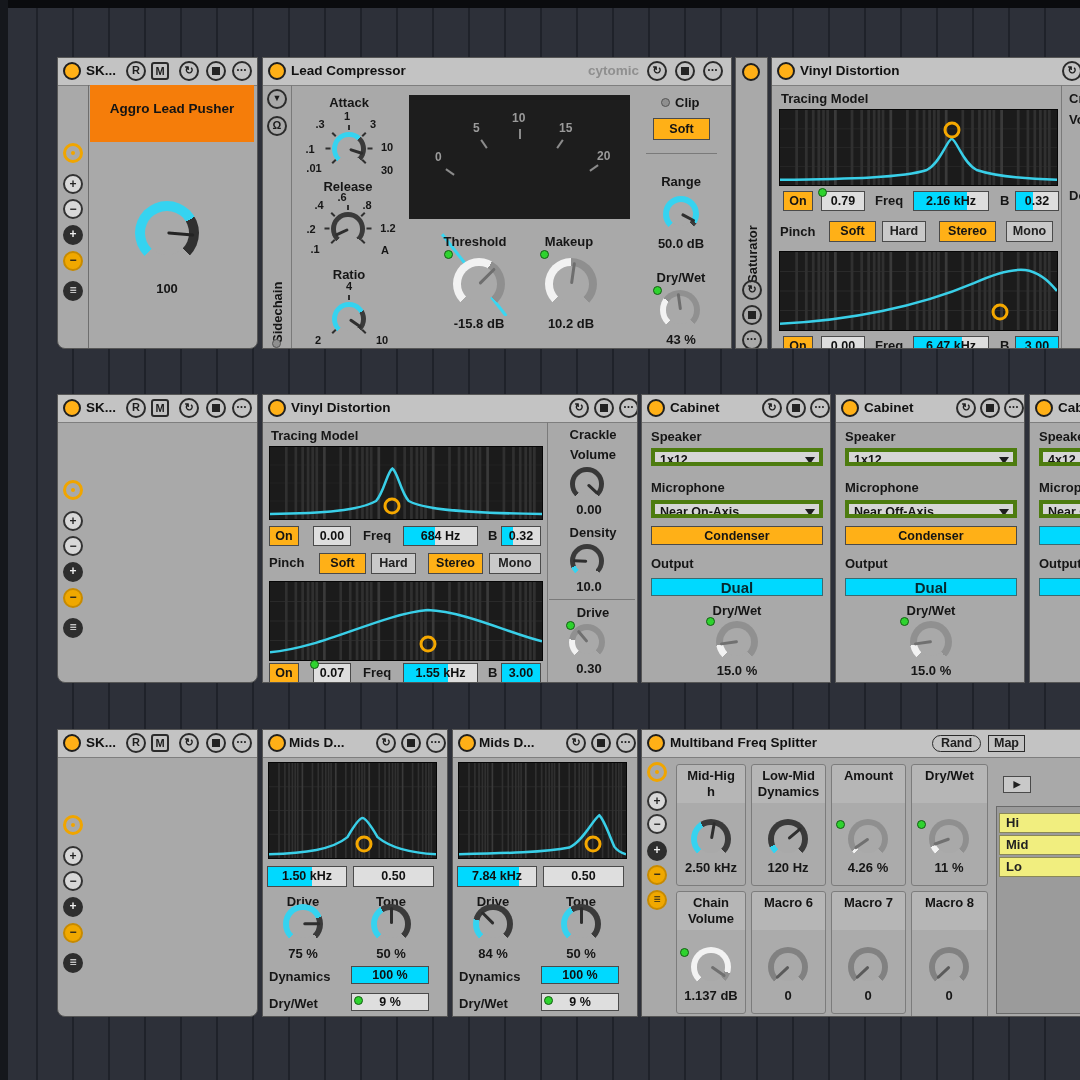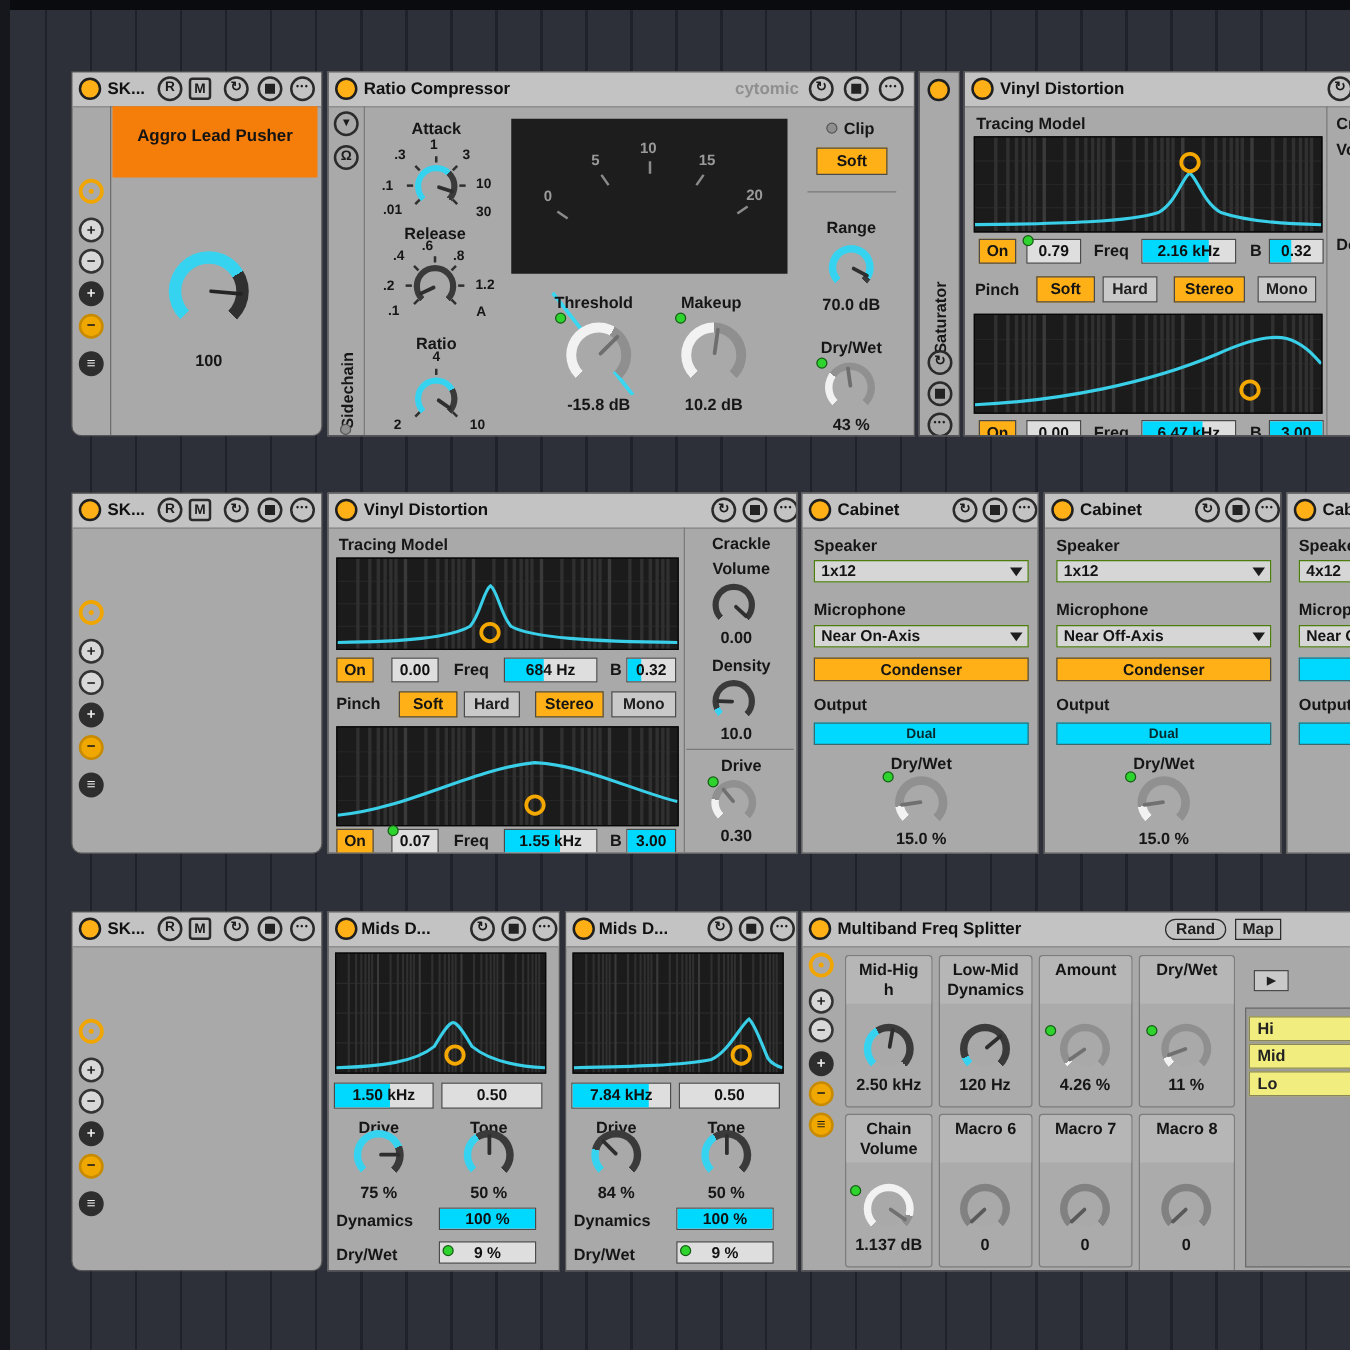--- a/index.html
+++ b/index.html
@@ -23,22 +23,22 @@
     background:conic-gradient(from 225deg,var(--fl,#35d3f0) 0 calc(var(--p)*2.7deg),var(--tr,#3a3a3a) calc(var(--p)*2.7deg) 270deg,transparent 270deg);}
   .knob::before{content:"";position:absolute;inset:16%;border-radius:50%;background:var(--fc,#a9a9a9);}
   .knob::after{content:"";position:absolute;left:calc(50% - 1.5px);bottom:50%;height:42%;width:3px;border-radius:2px;background:var(--pc,#2e2e2e);transform-origin:50% 100%;transform:rotate(var(--a,0deg));}
   .led{position:absolute;width:9px;height:9px;border-radius:50%;background:#2ed32e;border:1px solid #155c15;box-sizing:border-box;z-index:3;}
   .led.gray{background:#8f8f8f;border-color:#555;}
   .field{position:absolute;background:#dedede;border:1px solid #4a4a4a;box-sizing:border-box;font-size:12.5px;font-weight:600;text-align:center;overflow:hidden;line-height:18px;color:#101010;}
   .field .fill{position:absolute;left:0;top:0;bottom:0;background:#00d9ff;}
   .field span{position:relative;z-index:2;}
   .abtn{position:absolute;background:#ffb017;border:1px solid #4a4a4a;box-sizing:border-box;color:#141414;text-align:center;font-weight:600;font-size:12.5px;line-height:18px;overflow:hidden;}
   .gbtn{position:absolute;background:#c9c9c9;border:1px solid #4a4a4a;box-sizing:border-box;color:#202020;text-align:center;font-weight:600;font-size:12.5px;line-height:18px;overflow:hidden;}
-  .cbtn{position:absolute;background:#00d9ff;border:1px solid #3a6a70;box-sizing:border-box;color:#052a30;text-align:center;font-weight:600;font-size:11px;line-height:17px;overflow:hidden;}
-  .dd{position:absolute;background:#d6d6d6;border:1px solid #4d7c0f;box-sizing:border-box;font-size:12.5px;font-weight:600;padding-left:5px;line-height:16px;overflow:hidden;white-space:nowrap;}
+  .cbtn{position:absolute;background:#00d9ff;border:1px solid #3a6a70;box-sizing:border-box;color:#052a30;text-align:center;font-weight:600;font-size:15px;line-height:17px;overflow:hidden;}
+  .dd{position:absolute;background:#d6d6d6;border:4px solid #4d7c0f;box-sizing:border-box;font-size:12.5px;font-weight:600;padding-left:5px;line-height:16px;overflow:hidden;white-space:nowrap;}
   .dd::after{content:"";position:absolute;right:4px;top:5px;border:5px solid transparent;border-top:7px solid #1d1d1d;}
   .graph{position:absolute;background:#1b1b1b;border:1px solid #060606;box-sizing:border-box;}
   .graph svg{position:absolute;inset:0;width:100%;height:100%;}
   .oc{position:absolute;width:17px;height:17px;border:3px solid #f5a800;border-radius:50%;box-sizing:border-box;transform:translate(-50%,-50%);z-index:2;}
   .vt{position:absolute;writing-mode:vertical-rl;transform:rotate(180deg);font-size:13px;font-weight:600;color:#161616;}
   .sic{position:absolute;left:5px;width:20px;height:20px;border-radius:50%;box-sizing:border-box;text-align:center;line-height:16px;font-weight:700;font-size:12px;}
   .sic.macro{border:3px solid #f0a500;}
   .sic.macro::after{content:"";position:absolute;left:5px;top:5px;width:4px;height:4px;border-radius:50%;background:#f0a500;}
   .sic.wh{border:2px solid #333;background:#d8d8d8;color:#222;}
   .sic.dk{background:#2e2e2e;color:#eee;border:2px solid #2e2e2e;line-height:15px;}
@@ -128,21 +128,21 @@
     <div class="rackbody">
       <div style="position:absolute;left:1px;top:0;right:3px;height:57px;background:#f57d0a;text-align:center;font-weight:700;font-size:13.5px;padding-top:16px;box-sizing:border-box">Aggro Lead Pusher</div>
       <div class="knob" style="left:46px;top:116px;--s:64px;--p:72;--a:95deg;--tr:#303030;--pc:#242424"></div>
       <div class="lb cc" style="left:78px;top:196px">100</div>
     </div>
   </div>
 
   <div class="dev" style="left:262px;top:57px;width:470px;height:292px">
     <div class="dh">
       <div class="act"></div>
-      <div class="dt" style="left:28px">Ratio Compressor</div>
+      <div class="dt" style="left:28px">Lead Compressor</div>
       <div class="dt" style="left:325px;color:#8f8f8f">cytomic</div>
       <div class="cic" style="left:384px">↻</div>
       <div class="cic disk" style="left:412px"></div>
       <div class="cic dots" style="left:440px">•••</div>
     </div>
     <div class="vr" style="left:28px;top:27px;bottom:0"></div>
     <div class="cic" style="left:4px;top:31px;font-size:9px">▼</div>
     <div class="cic" style="left:4px;top:58px">Ω</div>
     <div class="vt" style="left:7px;top:165px;height:120px">Sidechain</div>
     <div class="led gray" style="left:9px;top:281px"></div>
@@ -213,21 +213,21 @@
     <div class="led" style="left:277px;top:192px"></div>
     <div class="knob" style="left:282px;top:200px;--s:52px;--p:50;--a:8deg;--fl:#f2f2f2;--tr:#8f8f8f;--pc:#6e6e6e"></div>
     <div class="lb cc" style="left:308px;top:258px">10.2 dB</div>
 
     <div class="led gray" style="left:398px;top:40px"></div>
     <div class="lb" style="left:412px;top:37px">Clip</div>
     <div class="abtn" style="left:390px;top:60px;width:57px;height:22px;line-height:20px">Soft</div>
     <div class="hr" style="left:383px;top:95px;width:71px"></div>
     <div class="lb cc" style="left:418px;top:116px">Range</div>
     <div class="knob" style="left:400px;top:138px;--s:36px;--p:95;--a:118deg"></div>
-    <div class="lb cc" style="left:418px;top:178px">70.0 dB</div>
+    <div class="lb cc" style="left:418px;top:178px">50.0 dB</div>
     <div class="lb cc" style="left:418px;top:212px">Dry/Wet</div>
     <div class="led" style="left:390px;top:228px"></div>
     <div class="knob" style="left:397px;top:232px;--s:40px;--p:30;--a:-8deg;--fl:#f2f2f2;--tr:#909090;--pc:#6e6e6e"></div>
     <div class="lb cc" style="left:418px;top:274px">43 %</div>
   </div>
 
   <div class="dev" style="left:735px;top:57px;width:33px;height:292px">
     <div class="act" style="left:6px;top:5px"></div>
     <div class="vt" style="left:9px;top:95px;height:130px">Saturator</div>
     <div class="cic" style="left:6px;top:222px">↻</div>

